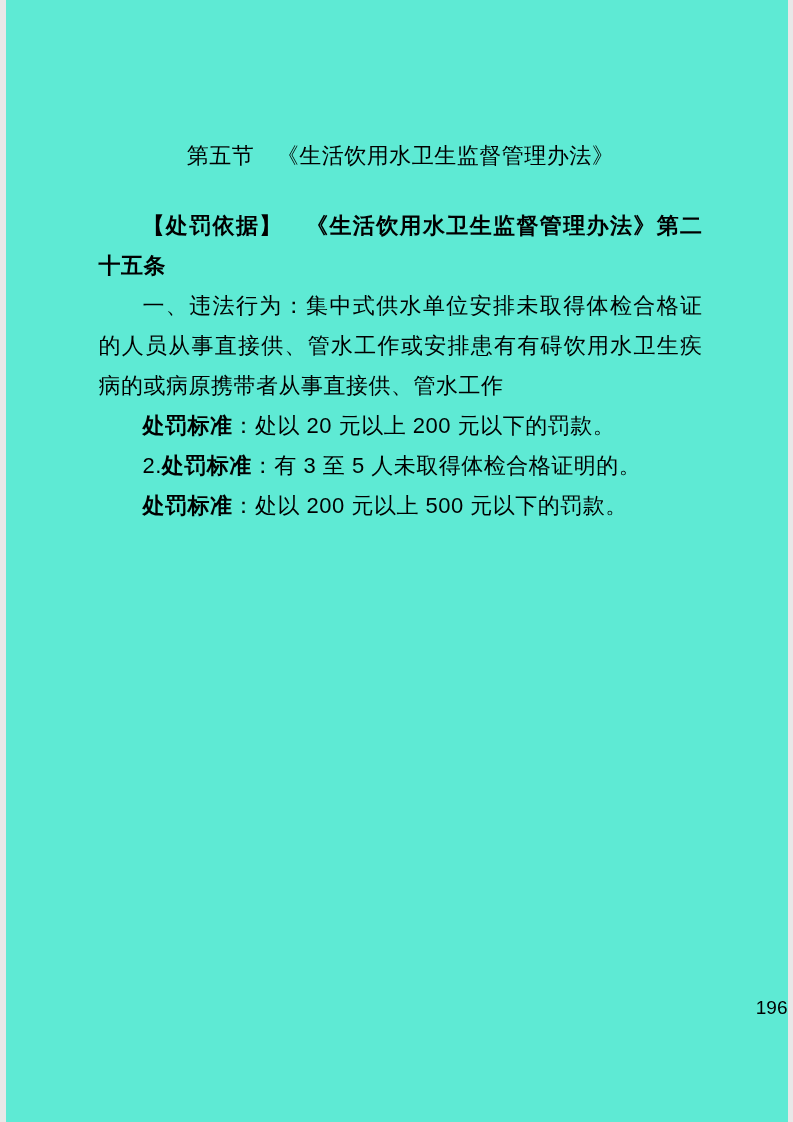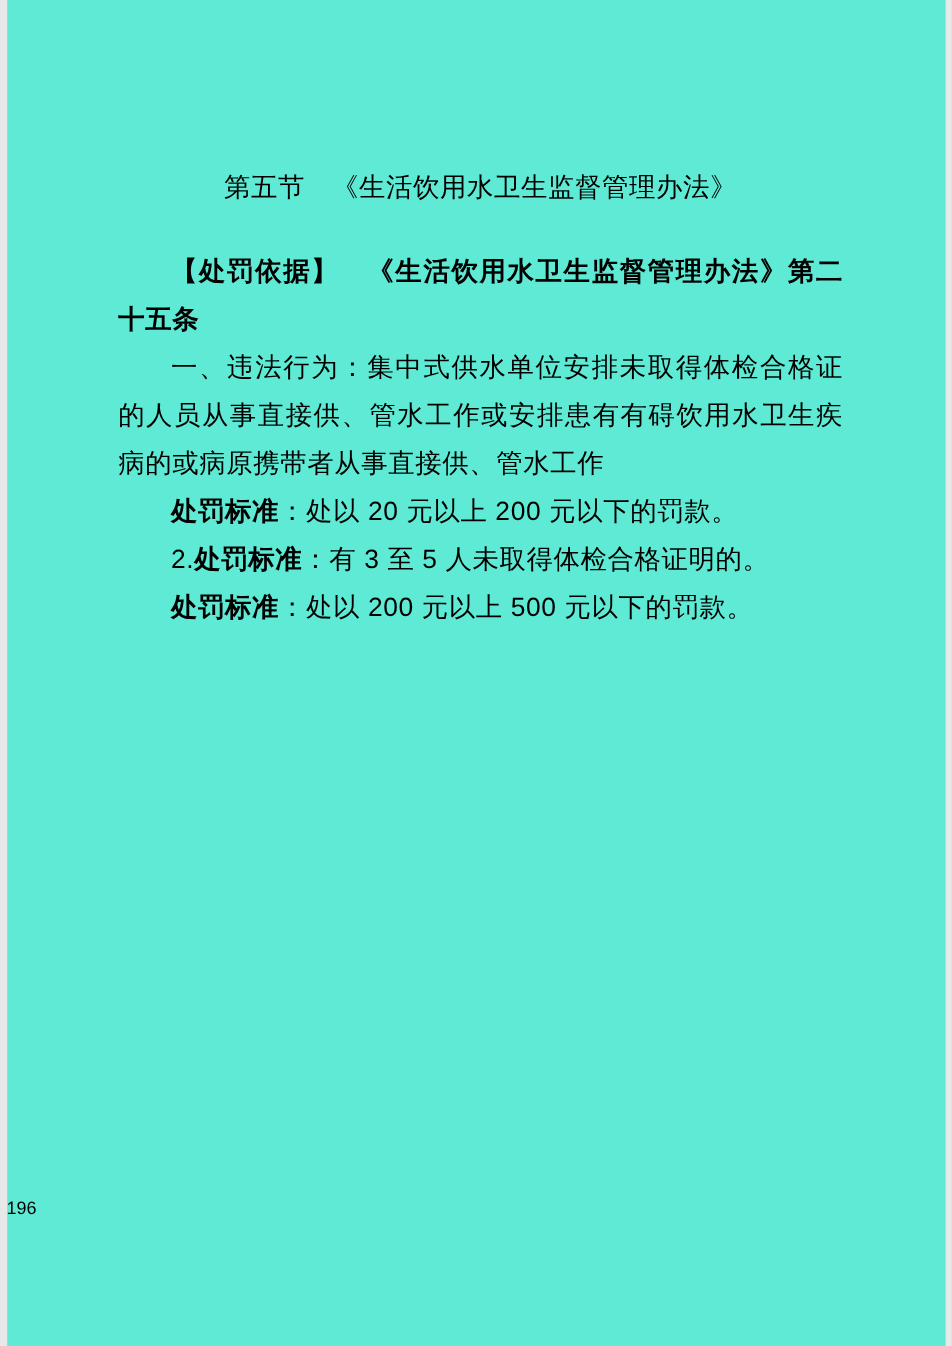--- a/index.html
+++ b/index.html
@@ -43,22 +43,22 @@
     height: 30px;
   }
   b {
     font-weight: 700;
   }
   .footer {
     position: absolute;
     top: 998px;
     left: 0;
     width: 100%;
-    text-align: left;
-    font-size: 15px;
+    text-align: right;
+    font-size: 19px;
     line-height: 20px;
     color: #000000;
   }
 </style>
 </head>
 <body>
 
 <div class="page">
   <div class="content">
 

